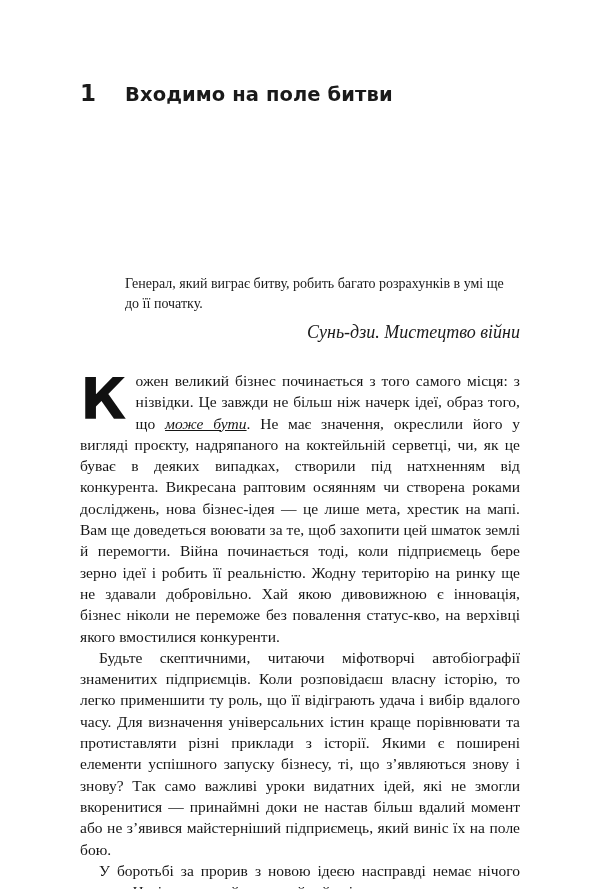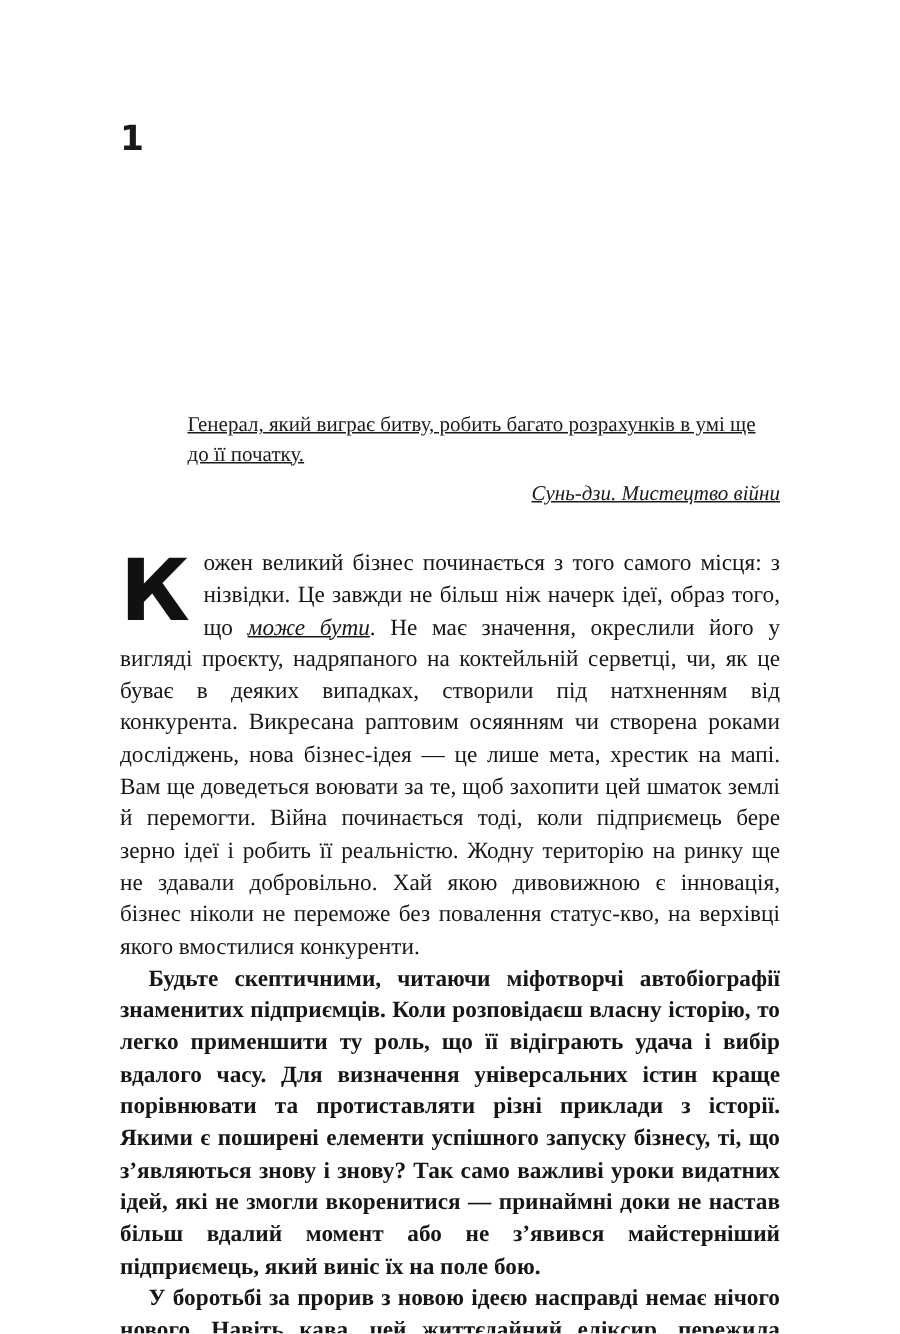--- a/index.html
+++ b/index.html
@@ -31,47 +31,45 @@
     .chapter-title {
       font-family: "DejaVu Sans", sans-serif;
       font-weight: 700;
       font-size: 19.5px;
       margin: 0;
       letter-spacing: 0.1px;
     }
     .epigraph {
       margin: 168px 0 0 45px;
       font-family: "Liberation Serif", serif;
-      text-decoration: underline;
     }
     .epigraph-text {
       margin: 0;
       font-size: 14px;
       line-height: 19.5px;
     }
     .epigraph-attribution {
       margin: 9px 0 0 0;
-      font-size: 14px;
+      font-size: 18px;
       font-style: italic;
       text-align: right;
     }
     .body-text {
       margin-top: 27px;
       font-family: "Liberation Serif", serif;
       font-size: 15.5px;
       line-height: 21.3px;
       text-align: justify;
       color: #161616;
     }
     .paragraph {
       margin: 0;
     }
     .paragraph.indent {
       text-indent: 19px;
-      font-weight: bold;
     }
     .drop-cap {
       float: left;
       font-family: "DejaVu Sans", sans-serif;
       font-weight: 700;
       font-size: 57px;
       line-height: 51px;
       margin: 4px 9px 0 0;
       color: #111111;
     }
@@ -80,20 +78,21 @@
       text-decoration: underline;
     }
   </style>
 </head>
 <body>
 
 <div class="page">
 
   <header class="chapter-header">
     <span class="chapter-number">1</span>
+    <h1 class="chapter-title">Входимо на поле битви</h1>
   </header>
 
   <div class="epigraph">
     <p class="epigraph-text">Генерал, який виграє битву, робить багато розрахунків в умі ще до її початку.</p>
     <p class="epigraph-attribution">Сунь-дзи. Мистецтво війни</p>
   </div>
 
   <div class="body-text">
     <p class="paragraph first"><span class="drop-cap">К</span><span>ожен великий бізнес починається з того самого місця: з нізвідки. Це завжди не більш ніж начерк ідеї, образ того, що </span><span class="italic">може бути</span><span>. Не має значення, окреслили його у вигляді проєкту, надряпаного на коктейльній серветці, чи, як це буває в деяких випадках, створили під натхненням від конкурента. Викресана раптовим осяянням чи створена роками досліджень, нова бізнес-ідея — це лише мета, хрестик на мапі. Вам ще доведеться воювати за те, щоб захопити цей шматок землі й перемогти. Війна починається тоді, коли підприємець бере зерно ідеї і робить її реальністю. Жодну територію на ринку ще не здавали добровільно. Хай якою дивовижною є інновація, бізнес ніколи не переможе без повалення статус-кво, на верхівці якого вмостилися конкуренти.</span></p>
     <p class="paragraph indent">Будьте скептичними, читаючи міфотворчі автобіографії знаменитих підприємців. Коли розповідаєш власну історію, то легко применшити ту роль, що її відіграють удача і вибір вдалого часу. Для визначення універсальних істин краще порівнювати та протиставляти різні приклади з історії. Якими є поширені елементи успішного запуску бізнесу, ті, що з’являються знову і знову? Так само важливі уроки видатних ідей, які не змогли вкоренитися — принаймні доки не настав більш вдалий момент або не з’явився майстерніший підприємець, який виніс їх на поле бою.</p>

